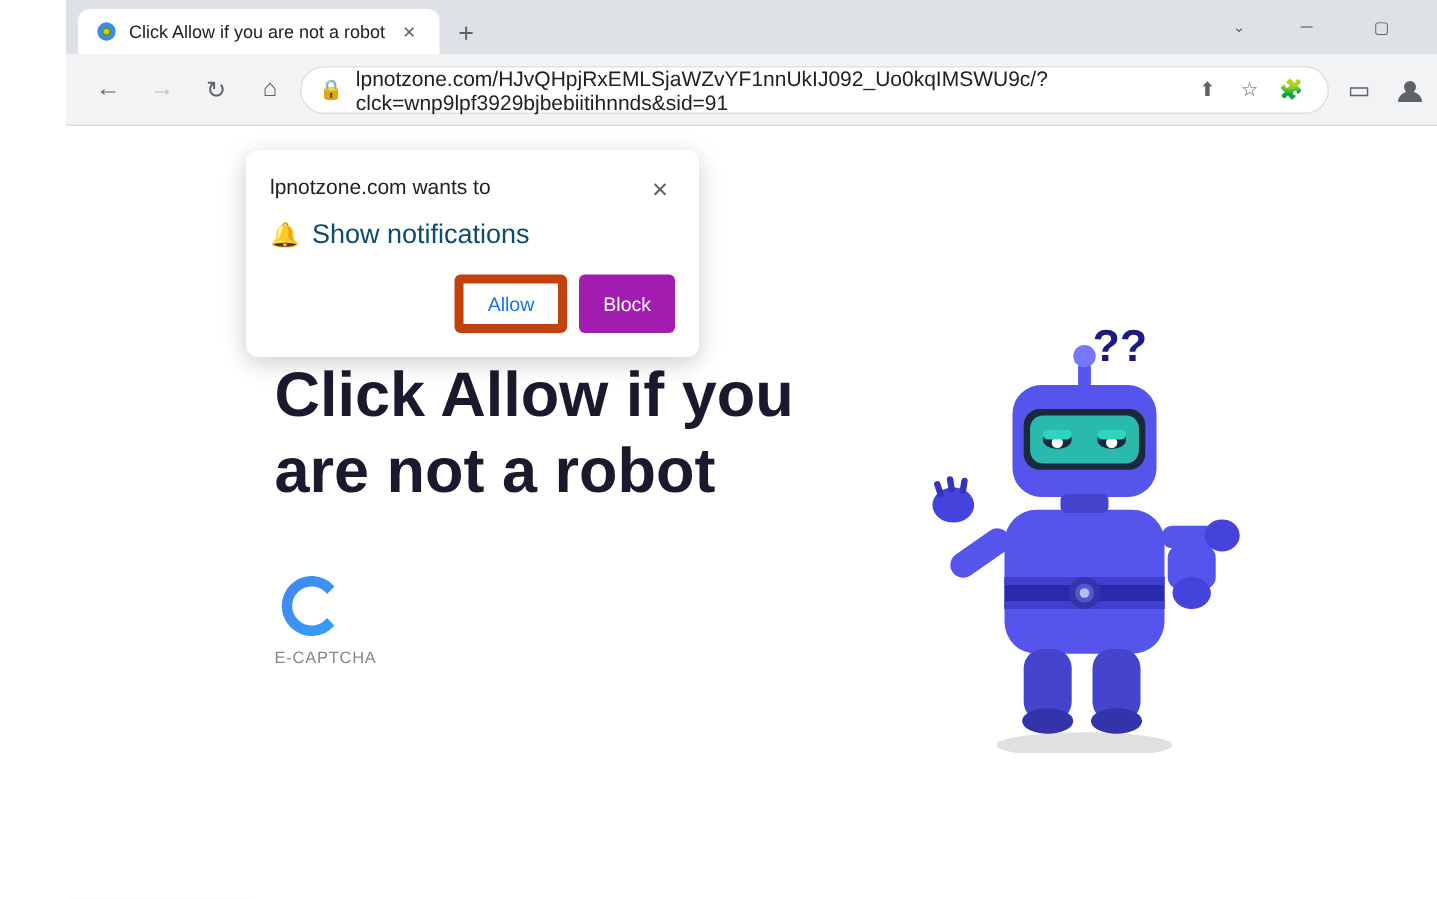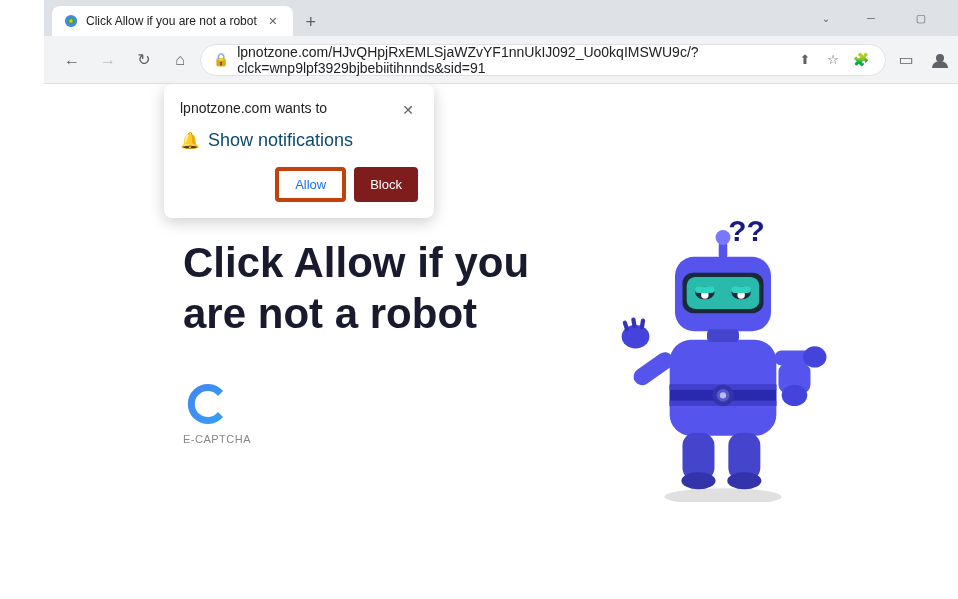--- a/index.html
+++ b/index.html
@@ -27,30 +27,30 @@
     .lock-icon { color: #5f6368; font-size: 13px; }
     .address-text { flex: 1; font-size: 14px; color: #202124; }
     .address-actions { display: flex; gap: 4px; }
     .addr-btn { width: 24px; height: 24px; display: flex; align-items: center; justify-content: center; cursor: pointer; color: #5f6368; border-radius: 50%; font-size: 13px; }
     .nav-right { display: flex; align-items: center; gap: 2px; }
 
     
     .web-content { flex: 1; background: #fff; position: relative; overflow: hidden; }
 
     
-    .notification-popup { position: absolute; top: 0; left: 120px; background: #fff; border-radius: 8px; box-shadow: 0 4px 16px rgba(0,0,0,0.2); padding: 16px; width: 270px; z-index: 100; }
+    .notification-popup { position: absolute; top: 16px; left: 120px; background: #fff; border-radius: 8px; box-shadow: 0 4px 16px rgba(0,0,0,0.2); padding: 16px; width: 302px; z-index: 100; }
     .popup-header { display: flex; justify-content: space-between; align-items: flex-start; margin-bottom: 10px; }
     .popup-title { font-size: 14px; color: #202124; font-weight: 400; }
     .popup-close { width: 20px; height: 20px; display: flex; align-items: center; justify-content: center; cursor: pointer; color: #5f6368; font-size: 14px; border-radius: 50%; }
     .popup-row { display: flex; align-items: center; gap: 8px; margin-bottom: 16px; }
     .bell-icon { color: #5f6368; font-size: 16px; }
     .popup-row-text { font-size: 18px; color: #0c4a6e; }
     .popup-buttons { display: flex; gap: 8px; justify-content: flex-end; }
-    .btn-allow { padding: 6px 16px; border: 4px solid #c2410c; border-radius: 4px; background: #fff; font-size: 13px; color: #1a73e8; cursor: pointer; font-family: inherit; }
-    .btn-block { padding: 6px 16px; border: none; border-radius: 4px; background: #7f1d1d; font-size: 13px; color: #fff; cursor: pointer; font-family: inherit; }
+    .btn-allow { padding: 6px 16px; border: 6px solid #c2410c; border-radius: 4px; background: #fff; font-size: 13px; color: #1a73e8; cursor: pointer; font-family: inherit; }
+    .btn-block { padding: 6px 16px; border: none; border-radius: 4px; background: #a21caf; font-size: 13px; color: #fff; cursor: pointer; font-family: inherit; }
 
     
     .page-content { position: absolute; top: 0; left: 0; right: 0; bottom: 0; display: flex; align-items: center; justify-content: center; }
     .page-inner { display: flex; align-items: center; gap: 40px; max-width: 800px; width: 100%; padding: 0 60px; }
     .page-left { flex: 1; }
     .main-heading { font-size: 42px; font-weight: 600; color: #1a1a2e; line-height: 1.2; margin-bottom: 40px; }
     .captcha-logo { display: flex; flex-direction: column; gap: 4px; }
     .captcha-c { width: 50px; height: 50px; }
     .captcha-label { font-size: 11px; color: #888; letter-spacing: 0.5px; }
     .page-right { flex: 0 0 280px; display: flex; flex-direction: column; align-items: center; position: relative; }

